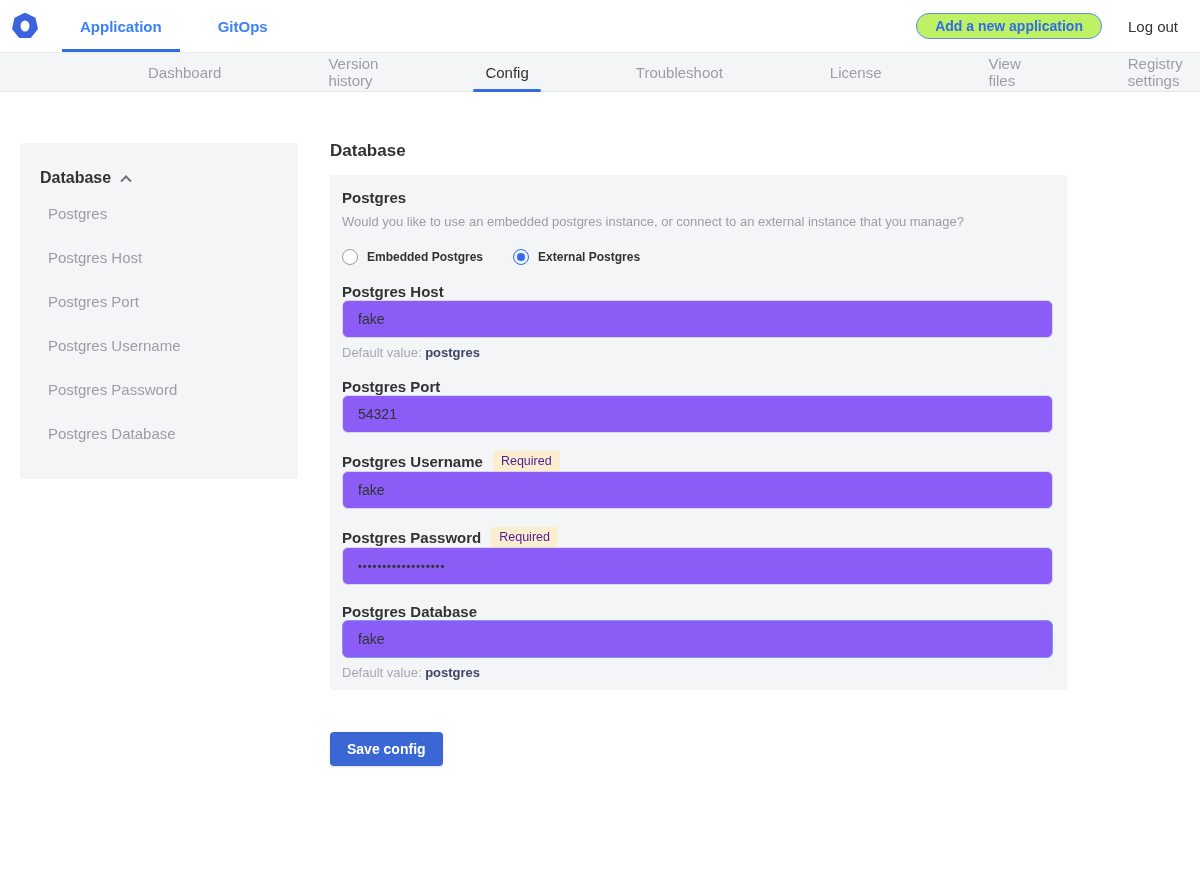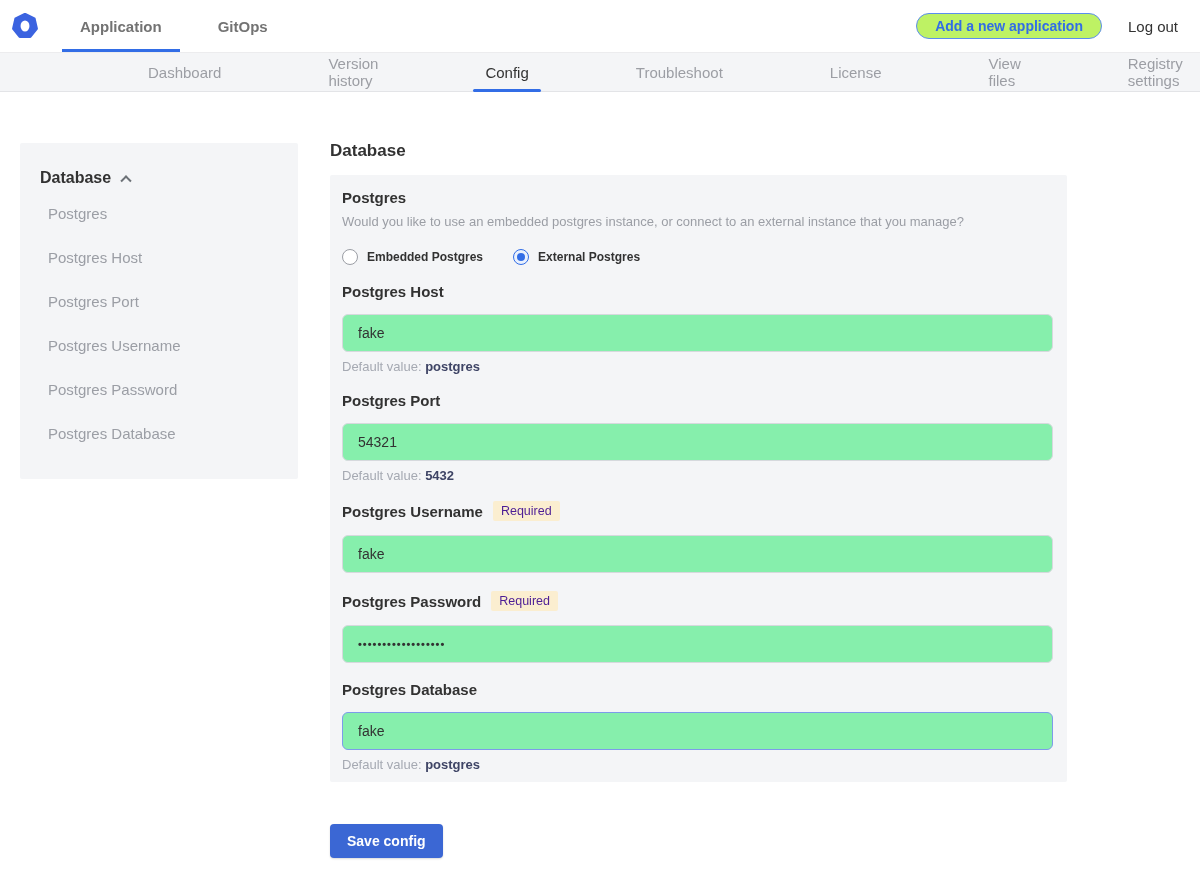--- a/index.html
+++ b/index.html
@@ -5,21 +5,21 @@
   * { margin: 0; padding: 0; box-sizing: border-box; }
   html, body { width: 1200px; height: 874px; background: #ffffff; overflow: hidden;
     font-family: "Liberation Sans", sans-serif; }
 
   
   .app-header { height: 52px; background: #ffffff; display: flex; align-items: stretch;
     padding: 0 22px 0 12px; position: relative; }
   .logo-wrap { display: flex; align-items: center; margin-right: 38px; }
   .header-tabs { display: flex; align-items: stretch; }
   .h-tab { display: flex; align-items: center; padding: 0 4px; margin-right: 48px;
-    font-size: 15px; font-weight: 700; color: #737373; cursor: pointer; position: relative; }
+    font-size: 15px; font-weight: 700; color: #3b82f6; cursor: pointer; position: relative; }
   .h-tab.active::after { content: ""; position: absolute; left: -14px; right: -14px;
     bottom: 0; height: 3px; background: #326de6; }
   .header-right { margin-left: auto; display: flex; align-items: center; gap: 26px; }
   .pill-btn { background: #bef264; border: 1px solid #5b8def; color: #326de6;
     font-size: 14px; font-weight: 700; border-radius: 16px; padding: 4px 18px; cursor: pointer;
     font-family: "Liberation Sans", sans-serif; text-align: right; }
   .logout { font-size: 15px; color: #323232; cursor: pointer; }
 
   
   .subnav { height: 40px; background: #f4f5f7; border-top: 1px solid #ececee;
@@ -57,22 +57,22 @@
     border: 1px solid #9b9ea5; position: relative; flex: 0 0 auto; }
   .radio-circle.checked { border: 1px solid #326de6; background: #eaf1fd; }
   .radio-circle.checked::after { content: ""; position: absolute; left: 3px; top: 3px;
     width: 8px; height: 8px; border-radius: 50%; background: #326de6; }
   .radio-label { font-size: 12px; font-weight: 700; color: #323232; }
 
   .field-label-row { margin-top: 18px; display: flex; align-items: center; gap: 10px; }
   .field-label { font-size: 15px; font-weight: 700; color: #323232; }
   .required-badge { font-size: 12.5px; color: #4c1d95; background: #fbeed0;
     padding: 3px 8px; border-radius: 2px; }
-  .text-input { display: block; width: 100%; margin-top: 14px; height: 38px;
-    background: #86efac; border: 1px solid #d6d9dd; border-radius: 6px; padding: 0 15px;
+  .text-input { display: block; width: 100%; height: 38px;
+    background: #8b5cf6; border: 1px solid #d6d9dd; border-radius: 6px; padding: 0 15px;
     font-size: 14px; color: #323232; font-family: "Liberation Sans", sans-serif; outline: none; }
   .text-input.focused { border: 1px solid #7d9bea; }
   .text-input.password { letter-spacing: 1px; font-weight: 700; font-size: 11px; }
   .helper { margin-top: 7px; font-size: 13px; color: #a5a9b2; }
   .helper b { color: #3e4465; font-weight: 700; }
 
   .save-btn { margin-top: 42px; margin-left: 0; background: #3b67d4; color: #ffffff;
     border: none; border-radius: 4px; padding: 9px 17px; font-size: 14px; font-weight: 700;
     cursor: pointer; font-family: "Liberation Sans", sans-serif; box-shadow: 0 1px 2px rgba(0,0,0,.15); }
 </style>
@@ -147,24 +147,20 @@
       <input class="text-input" type="text" value="fake" style="">
       <div class="helper">
         <span>Default value:</span>
         <b>postgres</b>
       </div>
 
       <div class="field-label-row">
         <span class="field-label">Postgres Port</span>
       </div>
       <input class="text-input" type="text" value="54321" style="">
-      <div class="helper">
-        <span>Default value:</span>
-        <b>5432</b>
-      </div>
 
       <div class="field-label-row">
         <span class="field-label">Postgres Username</span>
         <span class="required-badge">Required</span>
       </div>
       <input class="text-input" type="text" value="fake" style="">
 
       <div class="field-label-row">
         <span class="field-label">Postgres Password</span>
         <span class="required-badge">Required</span>

